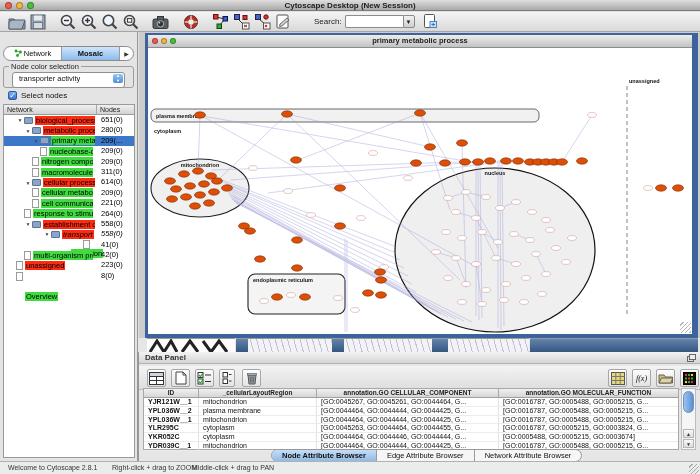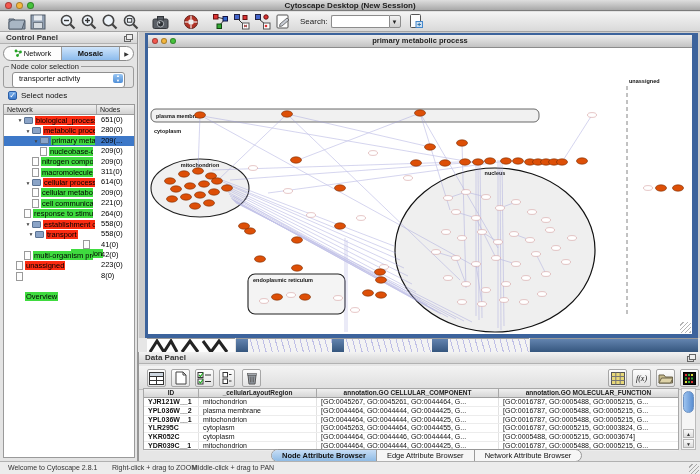--- a/index.html
+++ b/index.html
@@ -15,21 +15,21 @@
   .lights{position:absolute;left:5px;top:2px;display:flex;gap:4px;}
   .light{width:7px;height:7px;border-radius:50%;border:1px solid rgba(0,0,0,.3);}
   .l-red{background:#f4584e}.l-yellow{background:#f5b73d}.l-green{background:#46c33c}
 
   
   .toolbar{position:absolute;left:0;top:12px;width:700px;height:20px;
     background:linear-gradient(#f4f4f4,#d9d9d9);border-bottom:1px solid #a5a5a5;
     display:flex;align-items:center;padding-left:6px;}
   .tbtn{width:21px;height:18px;display:flex;align-items:center;justify-content:center;flex:0 0 auto;}
   .tgap{width:9px;flex:0 0 auto;}
-  .search-label{margin:0 3px 0 6px;color:#222;text-align:center;}
+  .search-label{margin:0 3px 0 20px;color:#222;text-align:center;}
   .search-combo{display:flex;align-items:center;height:13px;}
   .search-input{width:58px;height:13px;border:1px solid #8c8c8c;border-right:none;background:#fff;
     font-size:8px;padding:0 2px;outline:none;border-radius:2px 0 0 2px;}
   .search-drop{width:12px;height:13px;border:1px solid #8c8c8c;background:linear-gradient(#f2f2f2,#cfcfcf);
     font-size:6px;line-height:12px;text-align:center;color:#222;border-radius:0 2px 2px 0;}
 
   
   .cpanel{position:absolute;left:0;top:32px;width:138px;height:429px;background:#e4e4e4;
     border-right:1px solid #979797;}
   .panel-head{height:12px;background:linear-gradient(#f3f3f3,#d5d5d5);border-bottom:1px solid #b2b2b2;
@@ -253,28 +253,20 @@
       <svg width="17" height="17">
           <rect x="2.5" y="1.5" width="10" height="13" rx="1" fill="#fdfdfd" stroke="#555"></rect>
           <rect x="8" y="8.5" width="6.5" height="6" fill="#cfe0f2" stroke="#48c"></rect>
           <line x1="9.5" y1="11.5" x2="13" y2="11.5" stroke="#37a"></line>
           <line x1="11.2" y1="9.8" x2="11.2" y2="13.2" stroke="#37a"></line>
         </svg>
       </span>
   </div>
 
   <div class="cpanel">
-    <div class="panel-head">
-      <span class="ph-title">Control Panel</span>
-      <span class="float-ic">
-        <svg width="9" height="8">
-            <rect x="0.5" y="2.5" width="6" height="5" fill="none" stroke="#666"></rect>
-            <rect x="2.5" y="0.5" width="6" height="5" fill="#eee" stroke="#666"></rect>
-          </svg></span>
-    </div>
     <div class="cp-tabs">
       <div class="cp-tab">
         <span>
           <svg width="8" height="8">
               <circle cx="2" cy="2" r="1.4" fill="#2a2"></circle>
               <circle cx="6.5" cy="3" r="1.4" fill="#2a2"></circle>
               <circle cx="3.5" cy="6.5" r="1.4" fill="#2a2"></circle>
               <line x1="2" y1="2" x2="6.5" y2="3" stroke="#383" stroke-width="0.7"></line>
               <line x1="6.5" y1="3" x2="3.5" y2="6.5" stroke="#383" stroke-width="0.7"></line>
             </svg></span>
@@ -354,21 +346,21 @@
           <span class="ni file"></span>
           <span class="label-clip" style="max-width: 60px;"><span class="lab green">response to stimulus</span></span>
           <span class="cnt">264(0)</span>
         </div>
         <div class="tree-row" style="padding-left: 20px;">
           <span class="twisty">▼</span>
           <span class="ni folder"></span>
           <span class="label-clip" style="max-width: 52px;"><span class="lab red">establishment of localization</span></span>
           <span class="cnt">558(0)</span>
         </div>
-        <div class="tree-row" style="padding-left: 23px;">
+        <div class="tree-row" style="padding-left: 39px; font-style: italic;">
           <span class="twisty">▼</span>
           <span class="ni folder"></span>
           <span class="label-clip" style="max-width: 44px;"><span class="lab red">transport</span></span>
           <span class="cnt">558(0)</span>
         </div>
         <div class="tree-row" style="padding-left: 36px; flex-direction: column;">
           <span class="ni file"></span>
           <span class="label-clip" style="max-width: 44px;"><span class="lab green">secretion</span></span>
           <span class="cnt">41(0)</span>
         </div>

